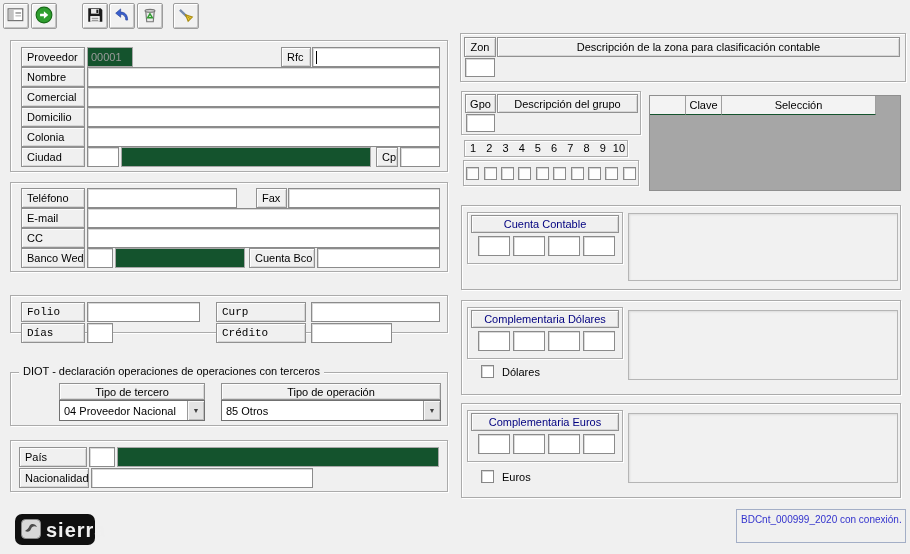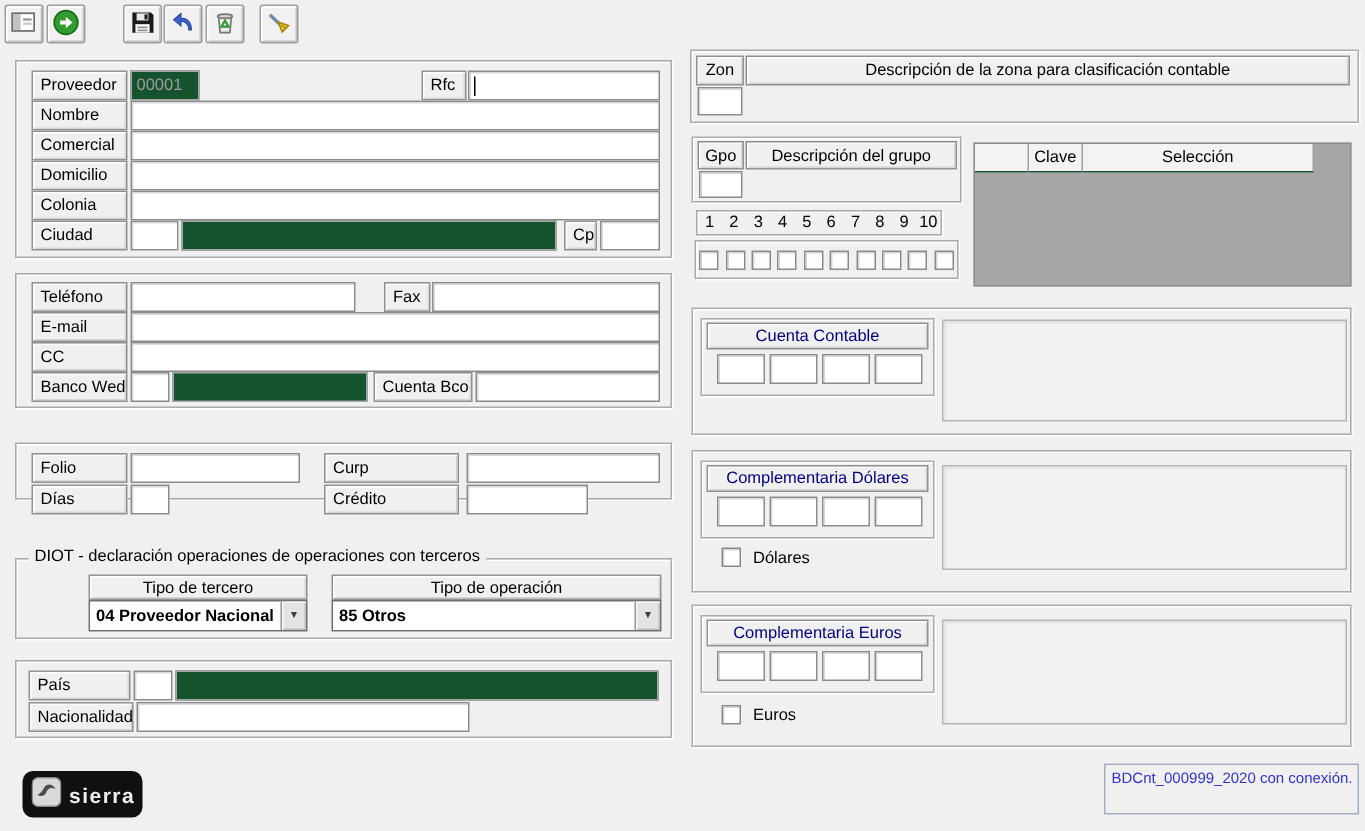--- a/index.html
+++ b/index.html
@@ -49,21 +49,21 @@
     background:#14532d; color:#9b9b9b;
     border:1px solid #a7a7a7; box-shadow:none;
   }
   .caret { width:1px; height:13px; background:#000; display:inline-block; }
   
   .combo {
     position:absolute; background:#fff;
     border:1px solid #707070;
     display:flex; align-items:stretch;
   }
-  .combo .ctxt { flex:1; display:flex; align-items:center; padding-left:4px; white-space:nowrap; overflow:hidden;font-weight:bold; }
+  .combo .ctxt { flex:1; display:flex; align-items:center; padding-left:4px; white-space:nowrap; overflow:hidden; }
   .combo .cbtn {
     width:17px; background:#e3e3e3;
     border-left:1px solid #9a9a9a;
     box-shadow: inset 1px 1px 0 #f8f8f8, inset -1px -1px 0 #bdbdbd;
     display:flex; align-items:center; justify-content:center;
     font-size:7px; color:#404040;
   }
   
   .cb {
     position:absolute; width:13px; height:13px; background:#fff;
@@ -99,21 +99,21 @@
     border:1px solid #8a8a8a; box-shadow: inset 1px 1px 0 #d5d5d5;
   }
   
   .acct { position:absolute; border:1px solid #ababab; box-shadow: inset 1px 1px 0 #ffffff, 1px 1px 0 #ffffff; }
   
   .logo {
     position:absolute; left:15px; top:514px; width:80px; height:31px;
     background:#101010; border-radius:7px;
     display:flex; align-items:center; padding:0 6px; gap:5px;
   }
-  .logo-text { color:#efefef; font-weight:bold; font-size:14px; letter-spacing:1px; line-height:1; }
+  .logo-text { color:#efefef; font-weight:bold; font-size:20px; letter-spacing:1px; line-height:1; }
   .status {
     position:absolute; left:736px; top:509px; width:170px; height:34px;
     border:1px solid #a3aec6; background:#f0f0f0;
     color:#3232cd; font-size:10px; line-height:13px;
     padding:3px 4px; white-space:nowrap; overflow:hidden;
   }
 </style>
 </head>
 <body>
 
@@ -214,21 +214,21 @@
   <div class="lbl" style="left:10px;top:45px;width:64px;height:20px">CC</div>
   <div class="tb" style="left:76px;top:45px;width:353px;height:20px"></div>
 
   <div class="lbl" style="left:10px;top:65px;width:64px;height:20px">Banco Wed</div>
   <div class="tb" style="left:76px;top:65px;width:26px;height:20px"></div>
   <div class="tb dis" style="left:104px;top:65px;width:130px;height:20px"></div>
   <div class="lbl" style="left:238px;top:65px;width:66px;height:20px">Cuenta Bco</div>
   <div class="tb" style="left:306px;top:65px;width:123px;height:20px"></div>
 </div>
 
-<div class="grp" style="left:10px;top:295px;width:438px;height:38px;">
+<div class="grp" style="left:10px;top:295px;width:438px;height:38px;font-family:Liberation Mono, monospace;">
   <div class="lbl" style="left:10px;top:6px;width:64px;height:20px">Folio</div>
   <div class="tb" style="left:76px;top:6px;width:113px;height:20px"></div>
   <div class="lbl" style="left:205px;top:6px;width:90px;height:20px">Curp</div>
   <div class="tb" style="left:300px;top:6px;width:129px;height:20px"></div>
 
   <div class="lbl" style="left:10px;top:27px;width:64px;height:20px">Días</div>
   <div class="tb" style="left:76px;top:27px;width:26px;height:20px"></div>
   <div class="lbl" style="left:205px;top:27px;width:90px;height:20px">Crédito</div>
   <div class="tb" style="left:300px;top:27px;width:81px;height:20px"></div>
 </div>

